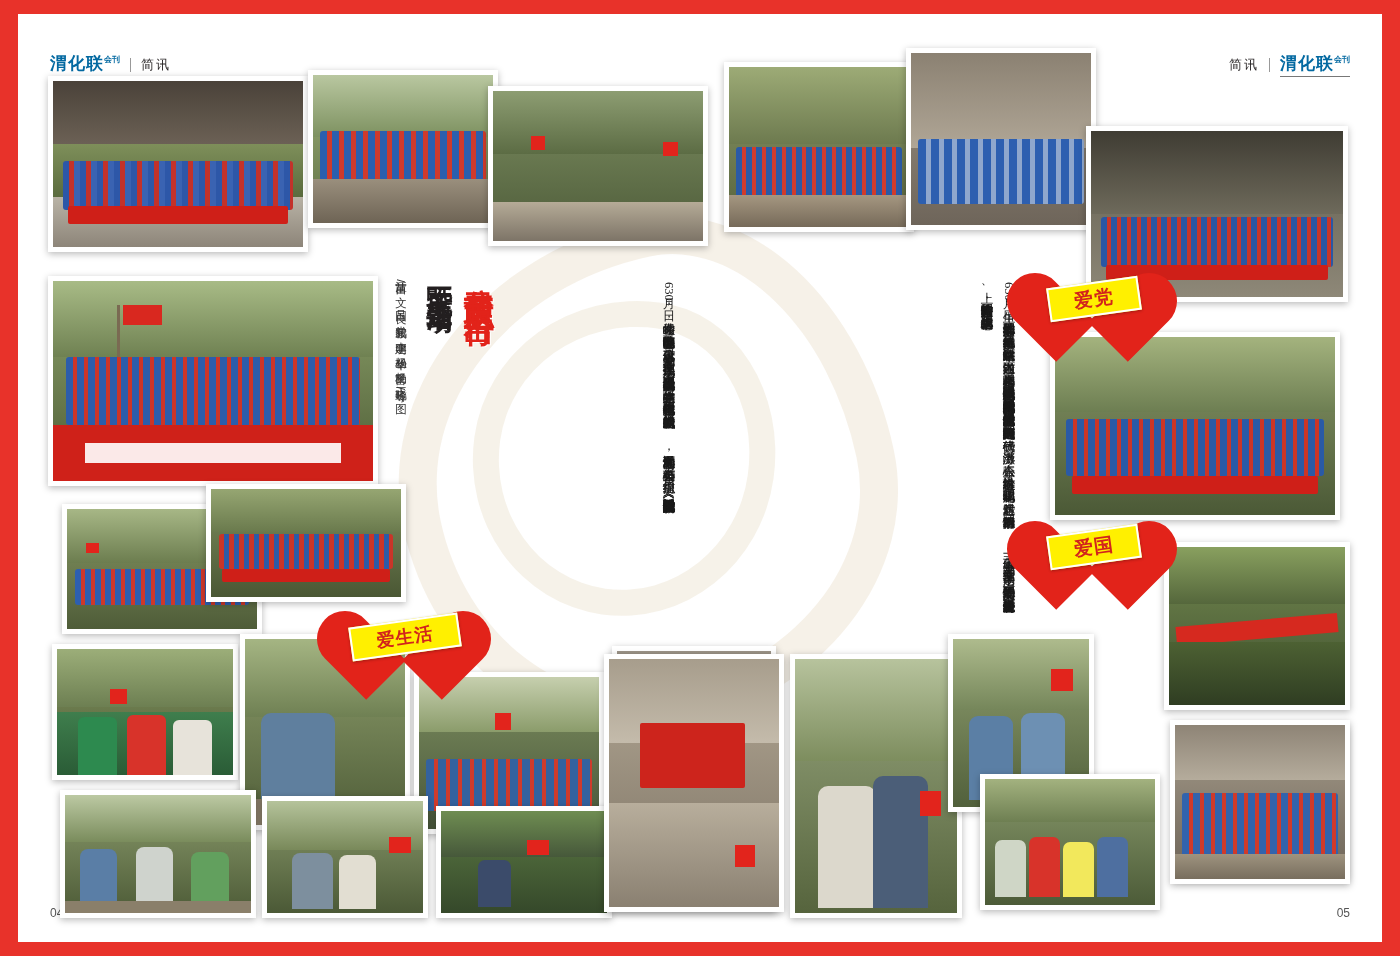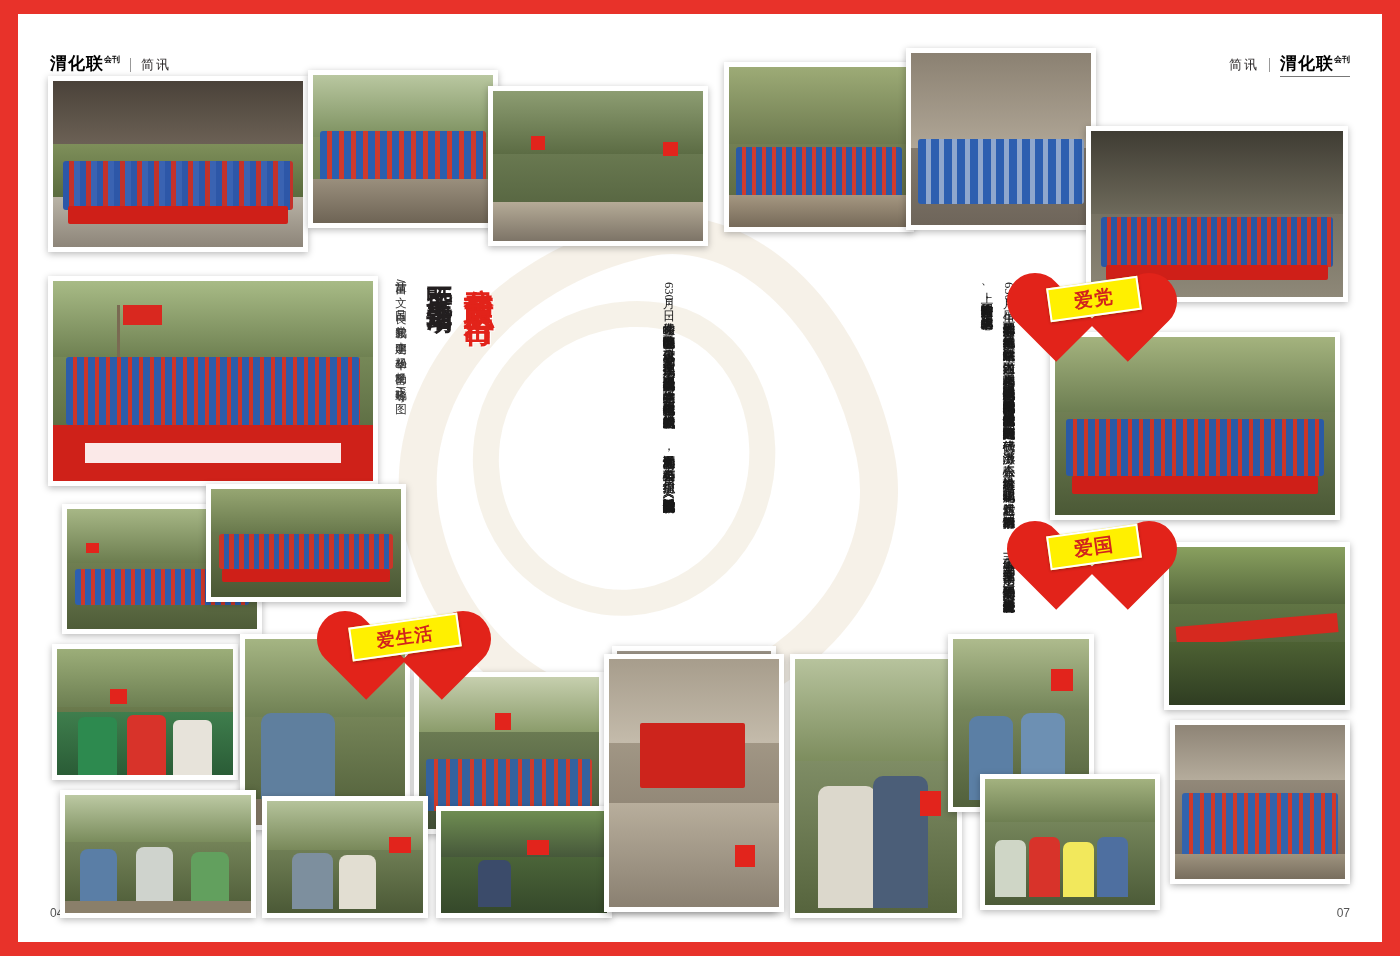--- a/index.html
+++ b/index.html
@@ -15,21 +15,21 @@
     width:1364px;height:928px;
     background:#ffffff;
     overflow:hidden;
   }
   
   .hdr{position:absolute;top:38px;display:flex;align-items:center;gap:10px;font-size:13px;color:#231f20;}
   .hdr-left{left:32px;}
   .hdr-right{right:32px;}
   .logo{
     font-family:"Liberation Serif", serif;
-    font-weight:bold;font-size:17px;color:#000000;letter-spacing:1px;
+    font-weight:bold;font-size:17px;color:#0369a1;letter-spacing:1px;
     border-bottom:1px solid #777;padding-bottom:1px;
   }
   .logo .sub{font-size:8px;display:inline-block;vertical-align:super;letter-spacing:0;}
   .hdr .bar{width:1px;height:14px;background:#999;display:inline-block;}
   .hdr .sec{font-size:13px;letter-spacing:2px;color:#231f20;}
   .pagenum{position:absolute;bottom:22px;font-size:12px;color:#555;}
   .pg-left{left:32px;}
   .pg-right{right:32px;}
 
   
@@ -135,21 +135,21 @@
     <span class="sec">简讯</span>
   </div>
 
   <div class="hdr hdr-right">
     <span class="sec">简讯</span>
     <span class="bar"></span>
     <span class="logo"><span>渭化联</span><span class="sub">会刊</span></span>
   </div>
 
   <div class="pagenum pg-left">04</div>
-  <div class="pagenum pg-right">07</div>
+  <div class="pagenum pg-right">05</div>
 
   <div class="ph" style="left:30px;top:62px;width:260px;height:176px;">
     <div class="inner" style="background:linear-gradient(#6d6357,#8d8275);">
       <div class="sky" style="background:linear-gradient(#4a4239,#6f6458);"></div>
       <div class="mid" style="background:linear-gradient(#7e8f5a,#58693c);"></div>
       <div class="fg" style="background:linear-gradient(#b9b3a6,#8d8579);"></div>
       <div class="crowd" style="background:repeating-linear-gradient(90deg,#2d57a8 0 6px,#c3322a 6px 11px,#3a63b2 11px 17px);"></div>
       <div class="ribbon" style="bottom:14%;"></div>
     </div>
   </div>

